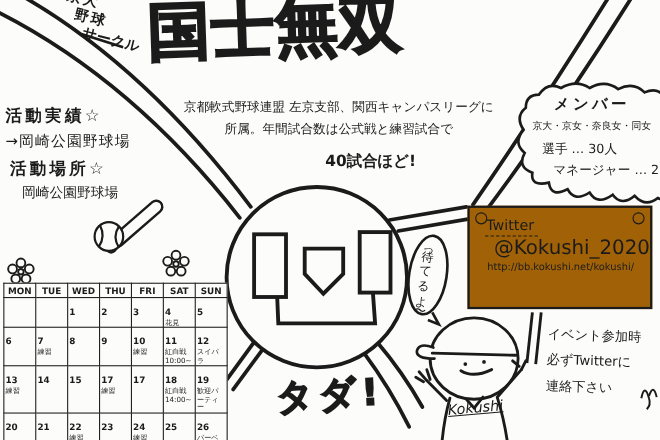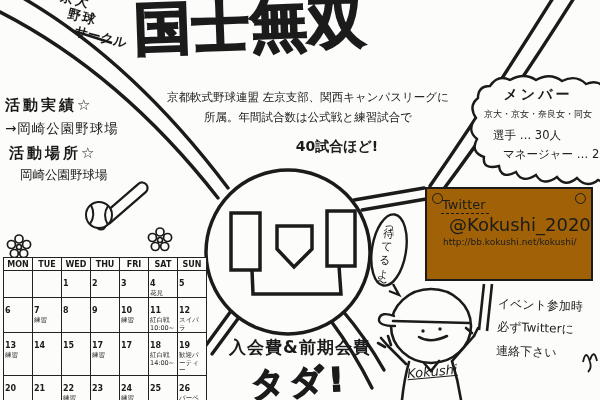--- a/index.html
+++ b/index.html
@@ -228,21 +228,20 @@
           <td><span class="day">22</span><span class="note">練習</span></td>
           <td><span class="day">23</span></td>
           <td><span class="day">24</span><span class="note">練習</span></td>
           <td><span class="day">25</span></td>
           <td><span class="day">26</span><span class="note">バーベキュー</span></td>
         </tr>
       </tbody>
   </table>
 
   <div class="txt fee">
-    <div class="fee-1">入会費&amp;前期会費</div>
     <div class="fee-2">タダ!</div>
   </div>
 
   <div class="txt speech">待ってるよ〜</div>
   <div class="txt mascot-name">Kokushi</div>
 
   <div class="signboard">
     <span class="screw left"></span>
     <span class="screw right"></span>
     <div><span class="tw-label">Twitter</span></div>

